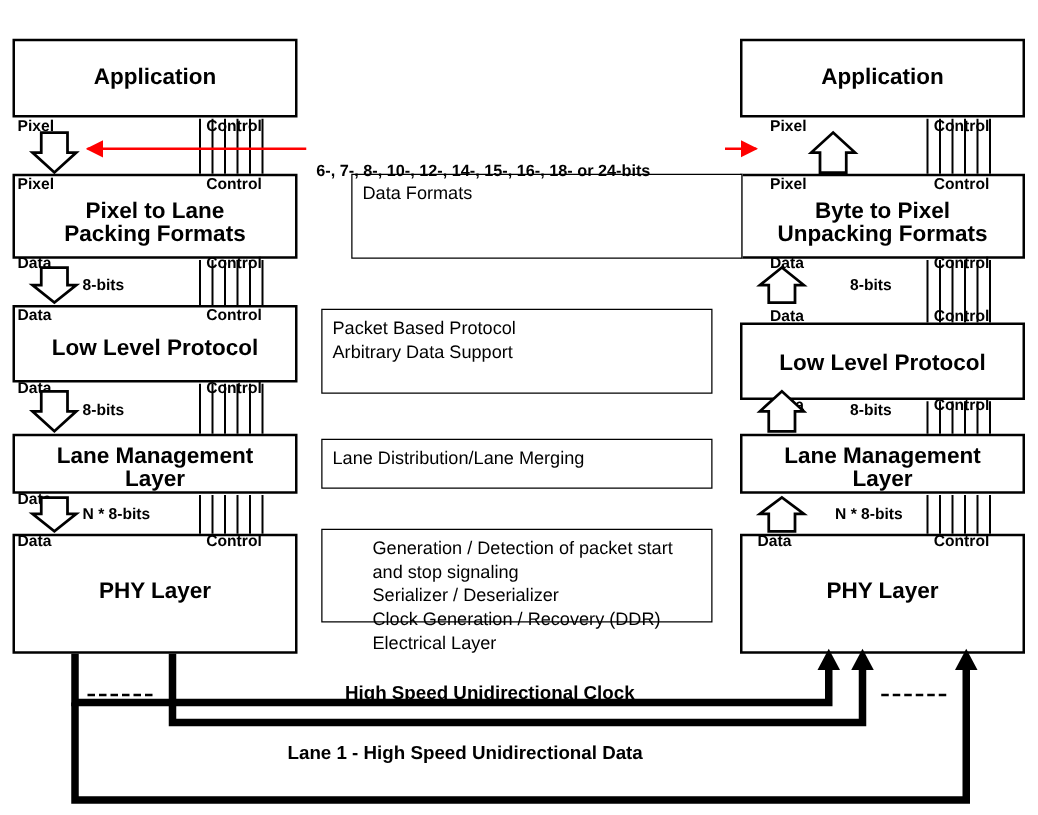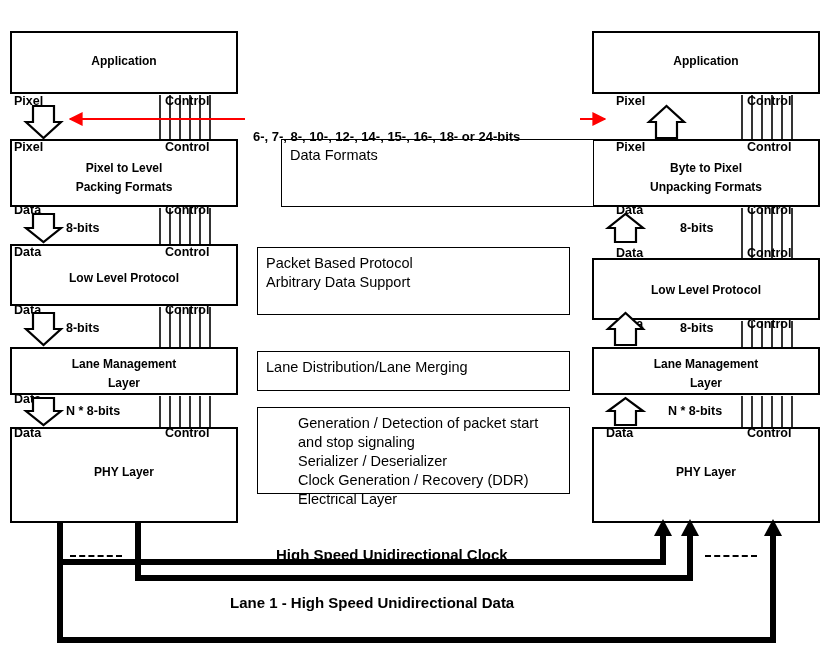--- a/index.html
+++ b/index.html
@@ -1,20 +1,20 @@
 <!DOCTYPE html>
 <html><head>
 <meta charset="utf-8">
 <style>
   html,body{margin:0;padding:0;background:#fff;}
   body{width:830px;height:652px;position:relative;font-family:"Liberation Sans",sans-serif;color:#000;overflow:hidden;}
   .abs{position:absolute;margin-top:44px;}
   .title{font-size:19px;font-weight:bold;text-align:center;}
   .box{position:absolute;border:2px solid #000;background:#fff;box-sizing:border-box;}
-  .boxlabel{position:absolute;width:100%;text-align:center;font-weight:bold;font-size:12px;line-height:19px;left:0;}
+  .boxlabel{position:absolute;width:100%;text-align:center;font-weight:bold;font-size:18px;line-height:19px;left:0;}
   .port{position:absolute;font-size:12.5px;font-weight:bold;}
   .desc{position:absolute;border:1px solid #000;background:#fff;box-sizing:border-box;font-size:14.5px;line-height:19px;padding:6px 8px;}
   .small{position:absolute;font-size:12.5px;font-weight:bold;}
   .redtxt{position:absolute;font-size:13px;font-weight:bold;color:#000;white-space:nowrap;}
   .bustxt{position:absolute;font-size:15px;font-weight:bold;white-space:nowrap;}
   .dash{position:absolute;border-top:2px dashed #000;}
   svg{position:absolute;overflow:visible;}
 </style>
 </head>
 <body>
@@ -22,21 +22,21 @@
 <div class="title abs" style="left:10px;top:4px;width:230px;">Transmitter</div>
 <div class="title abs" style="left:592px;top:4px;width:230px;">Receiver</div>
 
 <div class="box" style="left:10px;top:31px;width:228px;height:63px;">
   <div class="boxlabel" style="top:19px;">Application</div>
 </div>
 <div class="port" style="left:14px;top:94px;">Pixel</div>
 <div class="port" style="left:165px;top:94px;">Control</div>
 
 <div class="box" style="left:10px;top:139px;width:228px;height:68px;">
-  <div class="boxlabel" style="top:18px;">Pixel to Level</div>
+  <div class="boxlabel" style="top:18px;">Pixel to Lane</div>
   <div class="boxlabel" style="top:37px;">Packing Formats</div>
 </div>
 <div class="port" style="left:14px;top:140px;">Pixel</div>
 <div class="port" style="left:165px;top:140px;">Control</div>
 <div class="port" style="left:14px;top:203px;">Data</div>
 <div class="port" style="left:165px;top:203px;">Control</div>
 
 <div class="box" style="left:10px;top:244px;width:228px;height:62px;">
   <div class="boxlabel" style="top:23px;">Low Level Protocol</div>
 </div>
@@ -94,21 +94,21 @@
 <div class="desc" style="left:257px;top:139px;width:313px;height:68px;margin-left:24px;">
   <div>Data Formats</div>
 </div>
 <div class="desc" style="left:257px;top:247px;width:313px;height:68px;">
   <div>Packet Based Protocol</div>
   <div>Arbitrary Data Support</div>
 </div>
 <div class="desc" style="left:257px;top:351px;width:313px;height:40px;">
   <div>Lane Distribution/Lane Merging</div>
 </div>
-<div class="desc" style="left:257px;top:407px;width:313px;height:87px;padding-left:40px;">
+<div class="desc" style="left:257px;top:423px;width:313px;height:75px;padding-left:40px;">
   <div>Generation / Detection of packet start</div>
   <div>and stop signaling</div>
   <div>Serializer / Deserializer</div>
   <div>Clock Generation / Recovery (DDR)</div>
   <div>Electrical Layer</div>
 </div>
 
 <svg width="830" height="652" style="left:0;top:0;">
   <defs>
     <marker id="redarrow" viewBox="0 0 10 10" refX="9" refY="5" markerWidth="7" markerHeight="7" orient="auto">

